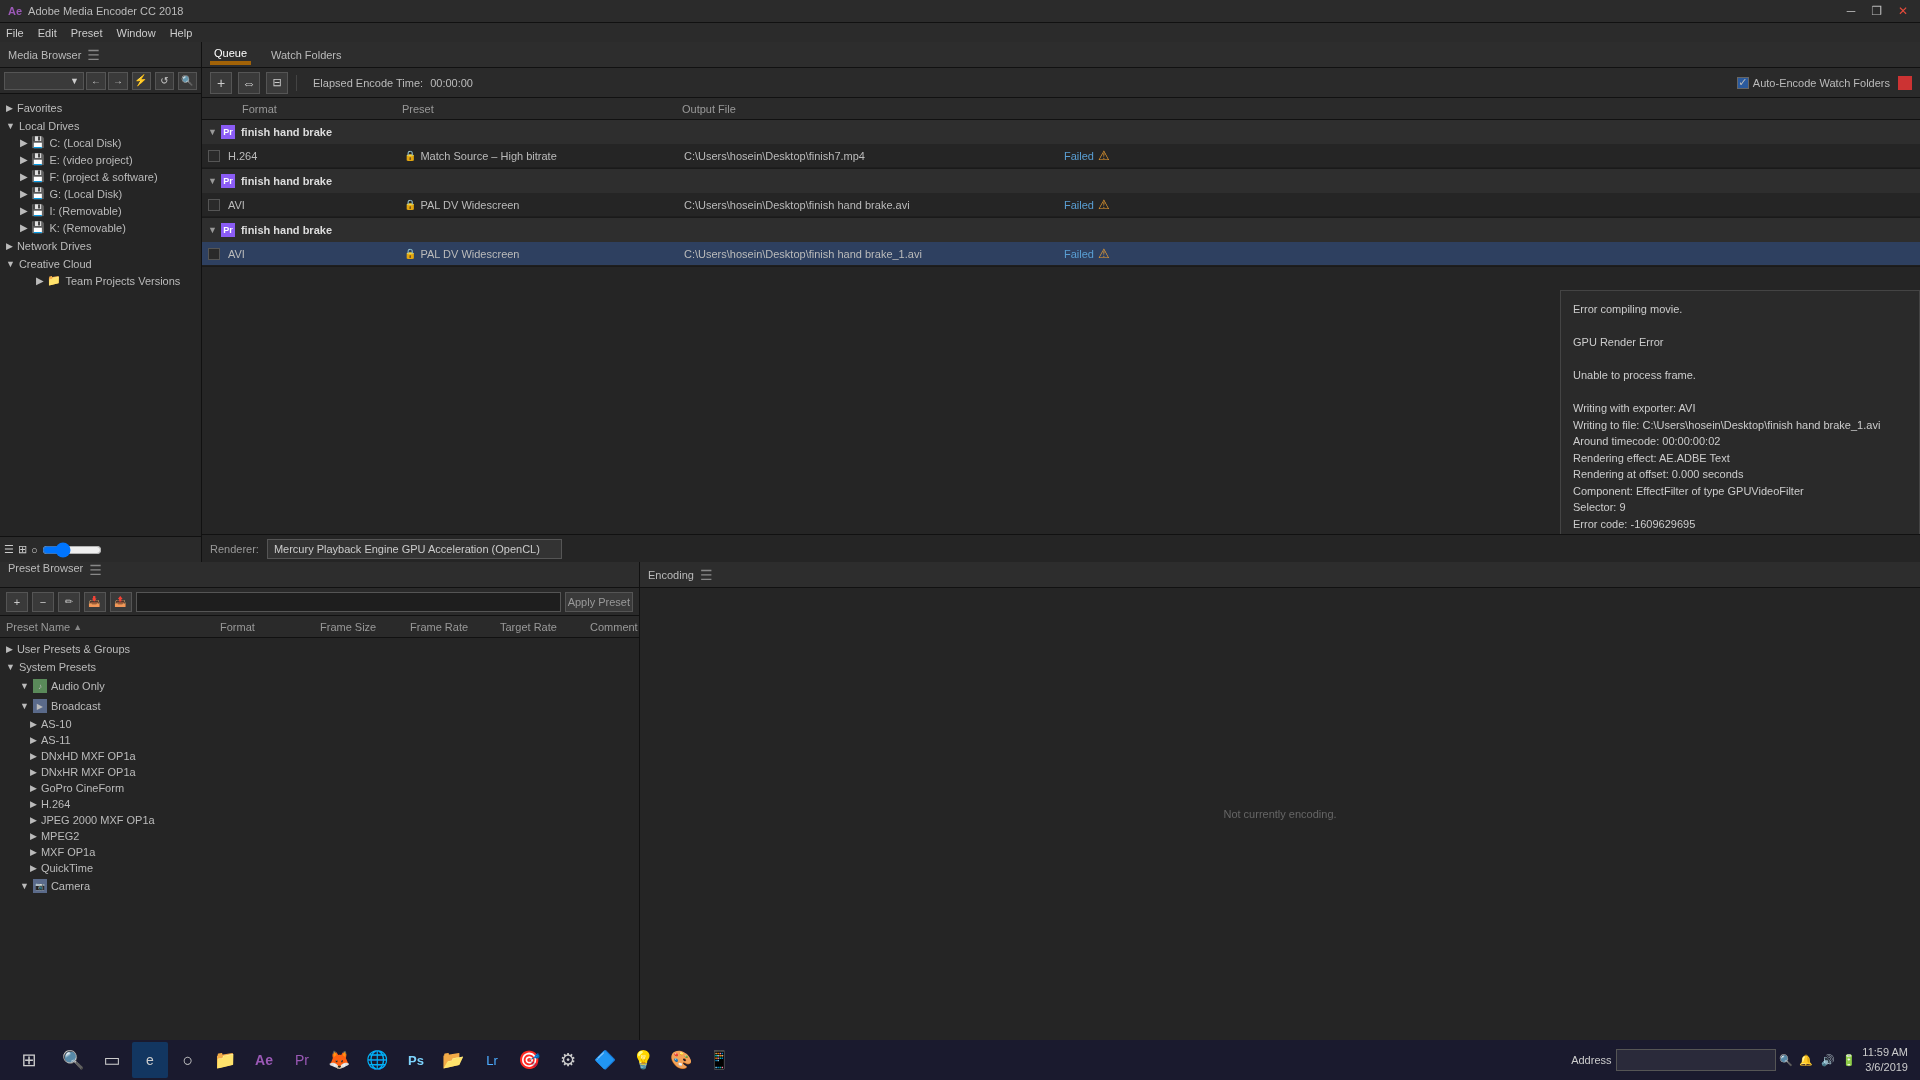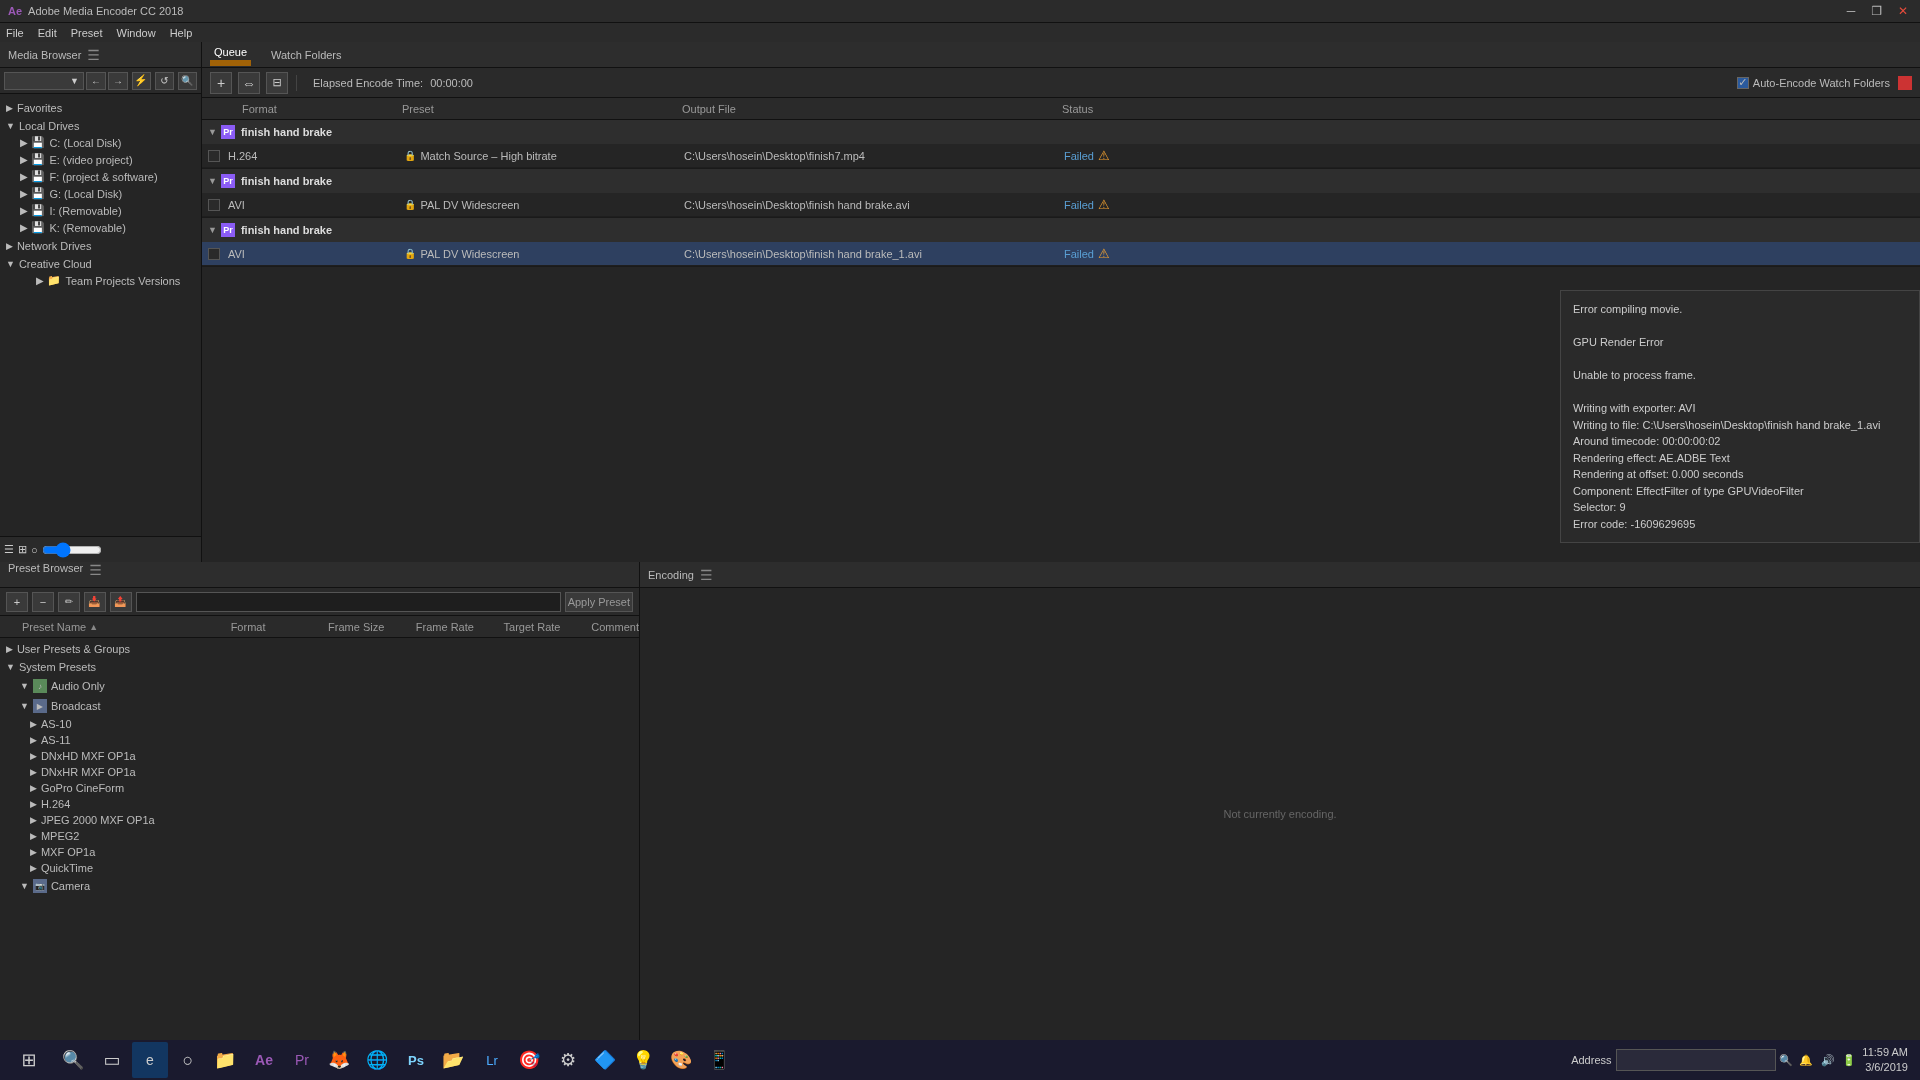--- a/index.html
+++ b/index.html
@@ -142,21 +142,21 @@
       gap: 16px;
     }
     .queue-tab {
       font-size: 11px;
       color: #bbb;
       cursor: pointer;
       padding: 2px 4px;
     }
     .queue-tab.active {
       color: #fff;
-      border-bottom: 6px solid #a16207;
+      border-bottom: 4px solid #a16207;
     }
     #queue-toolbar {
       height: 30px;
       background: #2a2a2a;
       display: flex;
       align-items: center;
       padding: 0 8px;
       gap: 6px;
       border-bottom: 1px solid #111;
     }
@@ -353,21 +353,21 @@
     }
     #preset-columns {
       height: 22px;
       background: #2a2a2a;
       display: flex;
       align-items: center;
       border-bottom: 1px solid #111;
       font-size: 11px;
       color: #999;
     }
-    .pc-name { width: 220px; padding-left: 6px; display: flex; align-items: center; gap: 3px; margin-left: 16px; }
+    .pc-name { width: 220px; padding-left: 6px; display: flex; align-items: center; gap: 3px; }
     .pc-format { width: 100px; }
     .pc-framesize { width: 90px; }
     .pc-framerate { width: 90px; }
     .pc-targetrate { width: 90px; }
     .pc-comment { flex: 1; }
 
     #preset-tree { flex: 1; overflow-y: auto; padding: 2px 0; }
     .preset-section-header {
       display: flex; align-items: center;
       padding: 3px 6px;
@@ -632,21 +632,20 @@
           <div id="auto-encode-checkbox">✓</div>
           <span>Auto-Encode Watch Folders</span>
           <div class="stop-btn"></div>
         </div>
       </div>
 
       <div id="queue-headers">
         <div class="qh-format">Format</div>
         <div class="qh-preset">Preset</div>
         <div class="qh-output">Output File</div>
-        <div class="qh-status">Status</div>
       </div>
 
       <div id="queue-items">
 
         <div class="queue-group">
           <div class="queue-group-header">
             <span class="arrow">▼</span>
             <div class="pr-icon">Pr</div>
             <span>finish hand brake</span>
           </div>
@@ -725,20 +724,26 @@
           <div>Around timecode: 00:00:00:02</div>
           <div>Rendering effect: AE.ADBE Text</div>
           <div>Rendering at offset: 0.000 seconds</div>
           <div>Component: EffectFilter of type GPUVideoFilter</div>
           <div>Selector: 9</div>
           <div>Error code: -1609629695</div>
         </div>
 
       </div>
 
+      <div id="renderer-bar">
+        <span>Renderer:</span>
+        <select id="renderer-select">
+          <option>Mercury Playback Engine GPU Acceleration (OpenCL)</option>
+        </select>
+      </div>
     </div>
   </div>
 
   <div id="bottom-section" style="display:flex;height:478px;">
 
     <div id="preset-browser" style="width:640px;">
       <div id="preset-browser-header">
         <span>Preset Browser</span>
         <span class="menu-dots">☰</span>
       </div>

